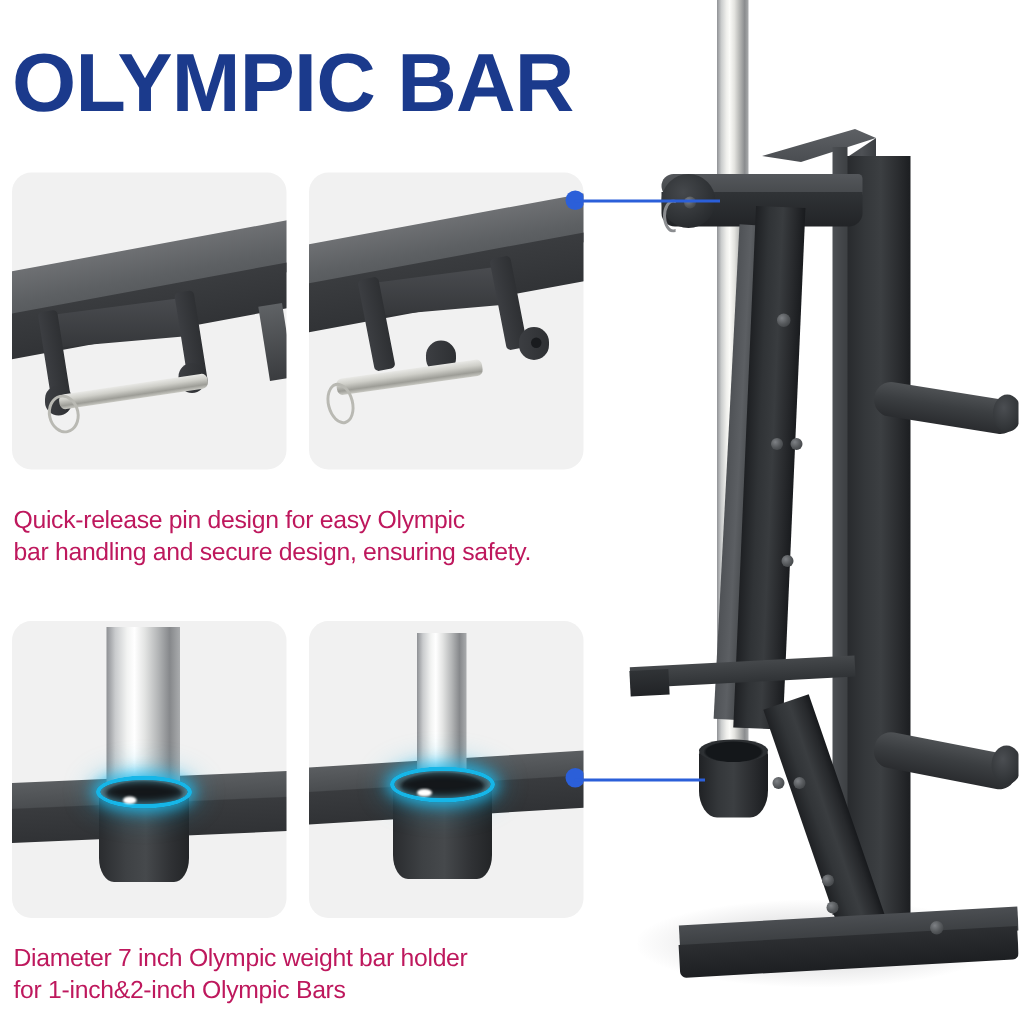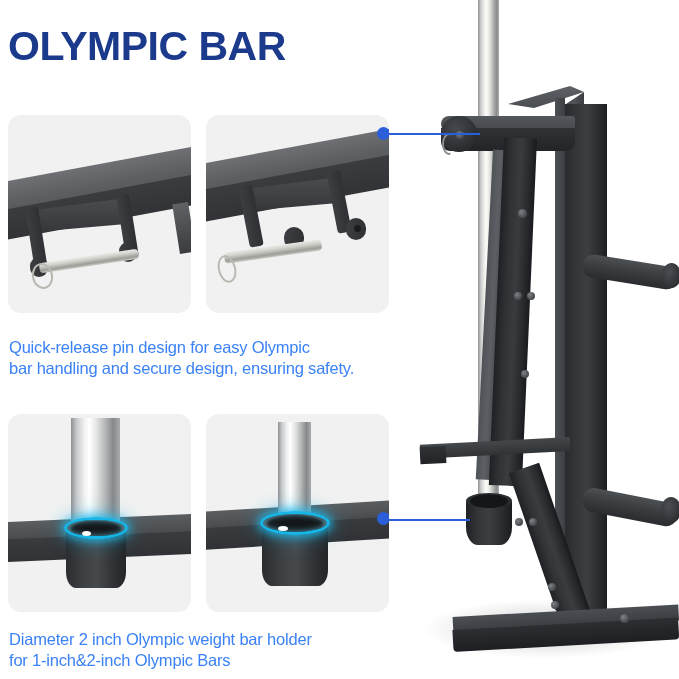--- a/index.html
+++ b/index.html
@@ -8,40 +8,40 @@
     width: 679px; height: 679px;
     background: #ffffff;
     font-family: "Liberation Sans", sans-serif;
     overflow: hidden;
   }
   #root { position: relative; width: 679px; height: 679px; background: #ffffff; }
 
   
   .title {
     position: absolute; left: 8px; top: 23px;
-    font-size: 41px; font-weight: bold;
+    font-size: 55px; font-weight: bold;
     letter-spacing: -0.5px;
     color: #1b3a8c;
     font-family: "Liberation Sans", sans-serif;
     white-space: nowrap;
   }
 
   
   .card {
     position: absolute;
     background: #f1f1f1;
     border-radius: 13px;
     overflow: hidden;
   }
   .card-inner { position: absolute; inset: 0; }
 
   
   .caption {
     position: absolute;
-    color: #3b82f6;
+    color: #be185d;
     font-size: 16.5px;
     line-height: 21px;
     font-family: "Liberation Sans", sans-serif;
     letter-spacing: -0.2px;
   }
 
   
   .callout-dot {
     position: absolute;
     width: 13px; height: 13px;
@@ -309,17 +309,17 @@
       <div class="cup-rim" style="left:56px;top:99px;width:66px;height:21px;"></div>
       <div class="glow-ring" style="left:54px;top:97px;width:70px;height:24px;"></div>
       <div class="glow-spark" style="left:72px;top:112px;width:10px;height:5px;"></div>
     </div>
     <div class="callout-dot" style="left:171px;top:98px;"></div>
   </div>
 
   <div class="callout-line" style="left:383px;top:519px;width:87px;"></div>
 
   <div class="caption" style="left:9px;top:629px;width:420px;">
-    <div>Diameter 2 inch Olympic weight bar holder</div>
+    <div>Diameter 7 inch Olympic weight bar holder</div>
     <div>for 1-inch&amp;2-inch Olympic Bars</div>
   </div>
 
 </div>
 
 </body></html>

